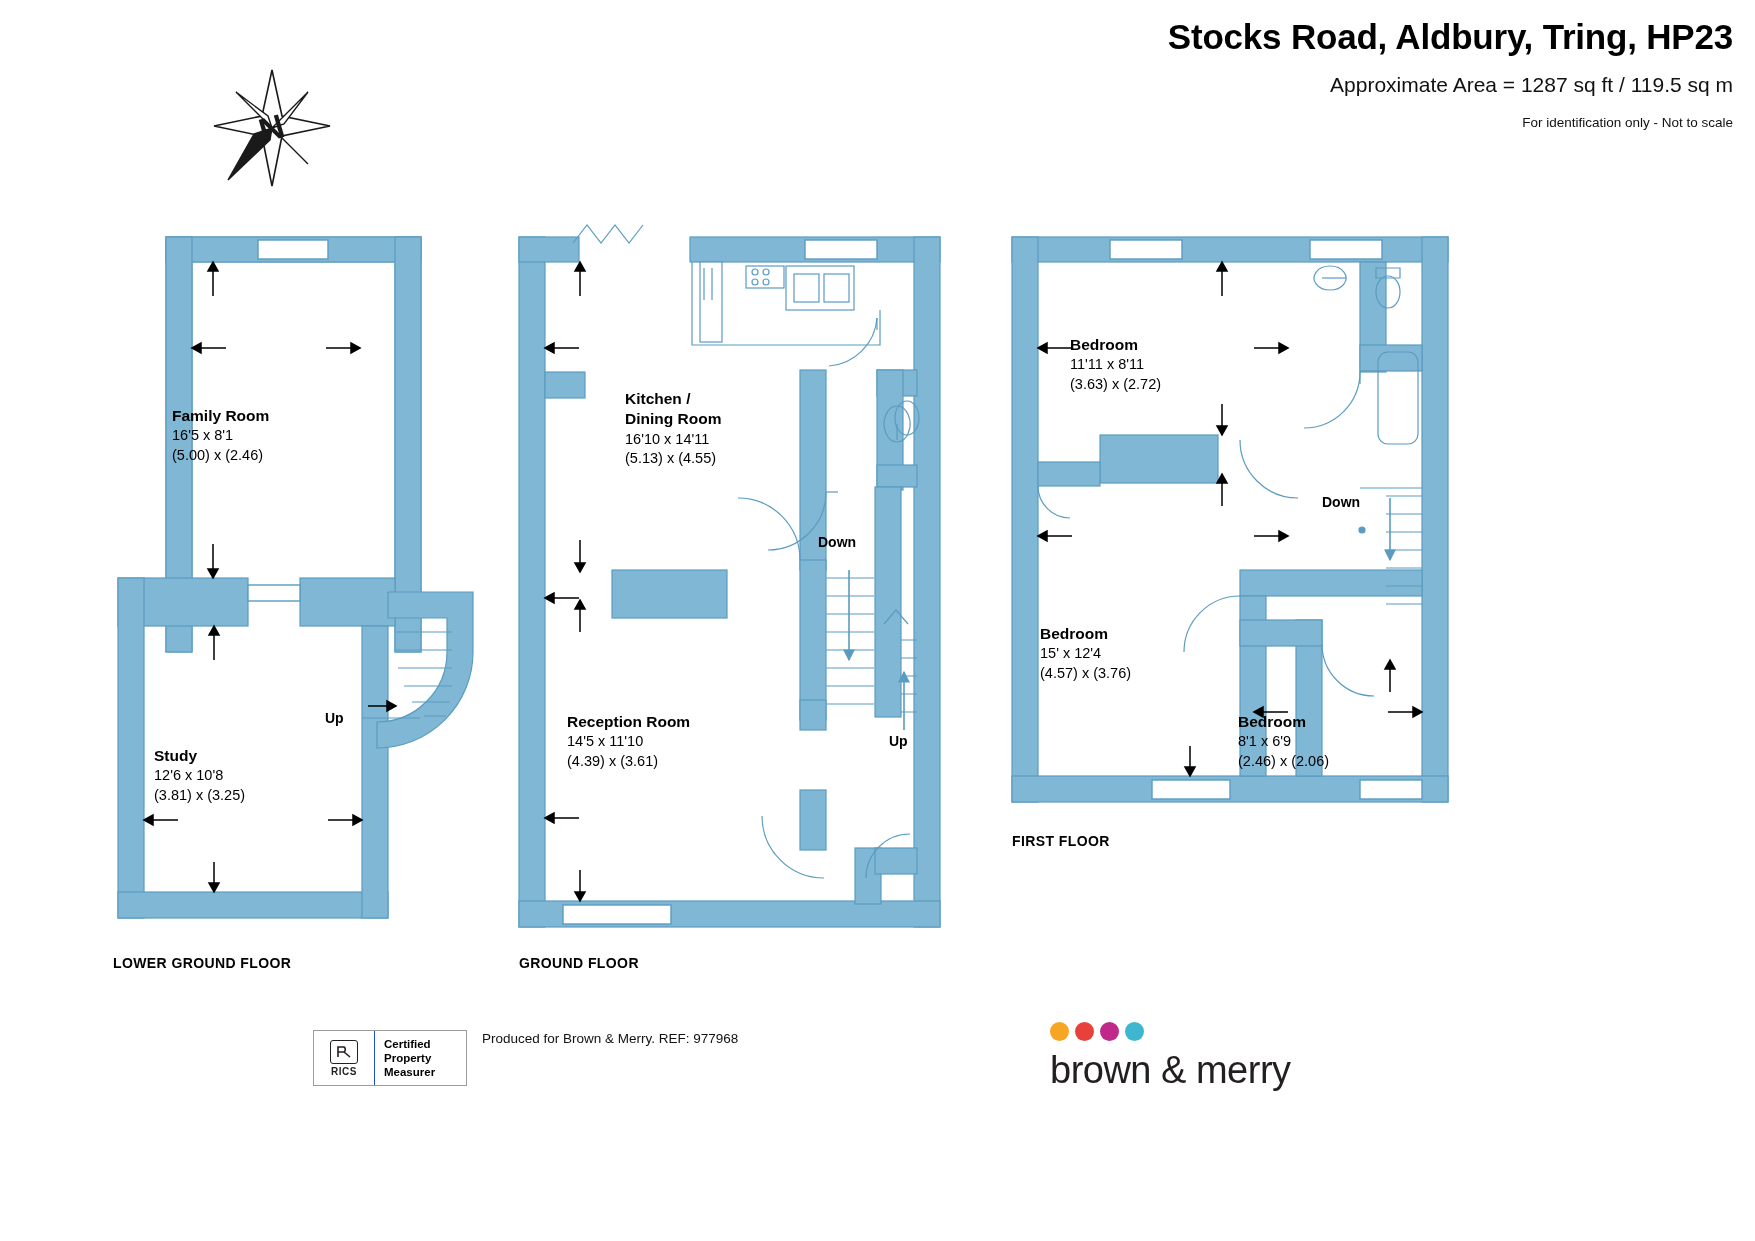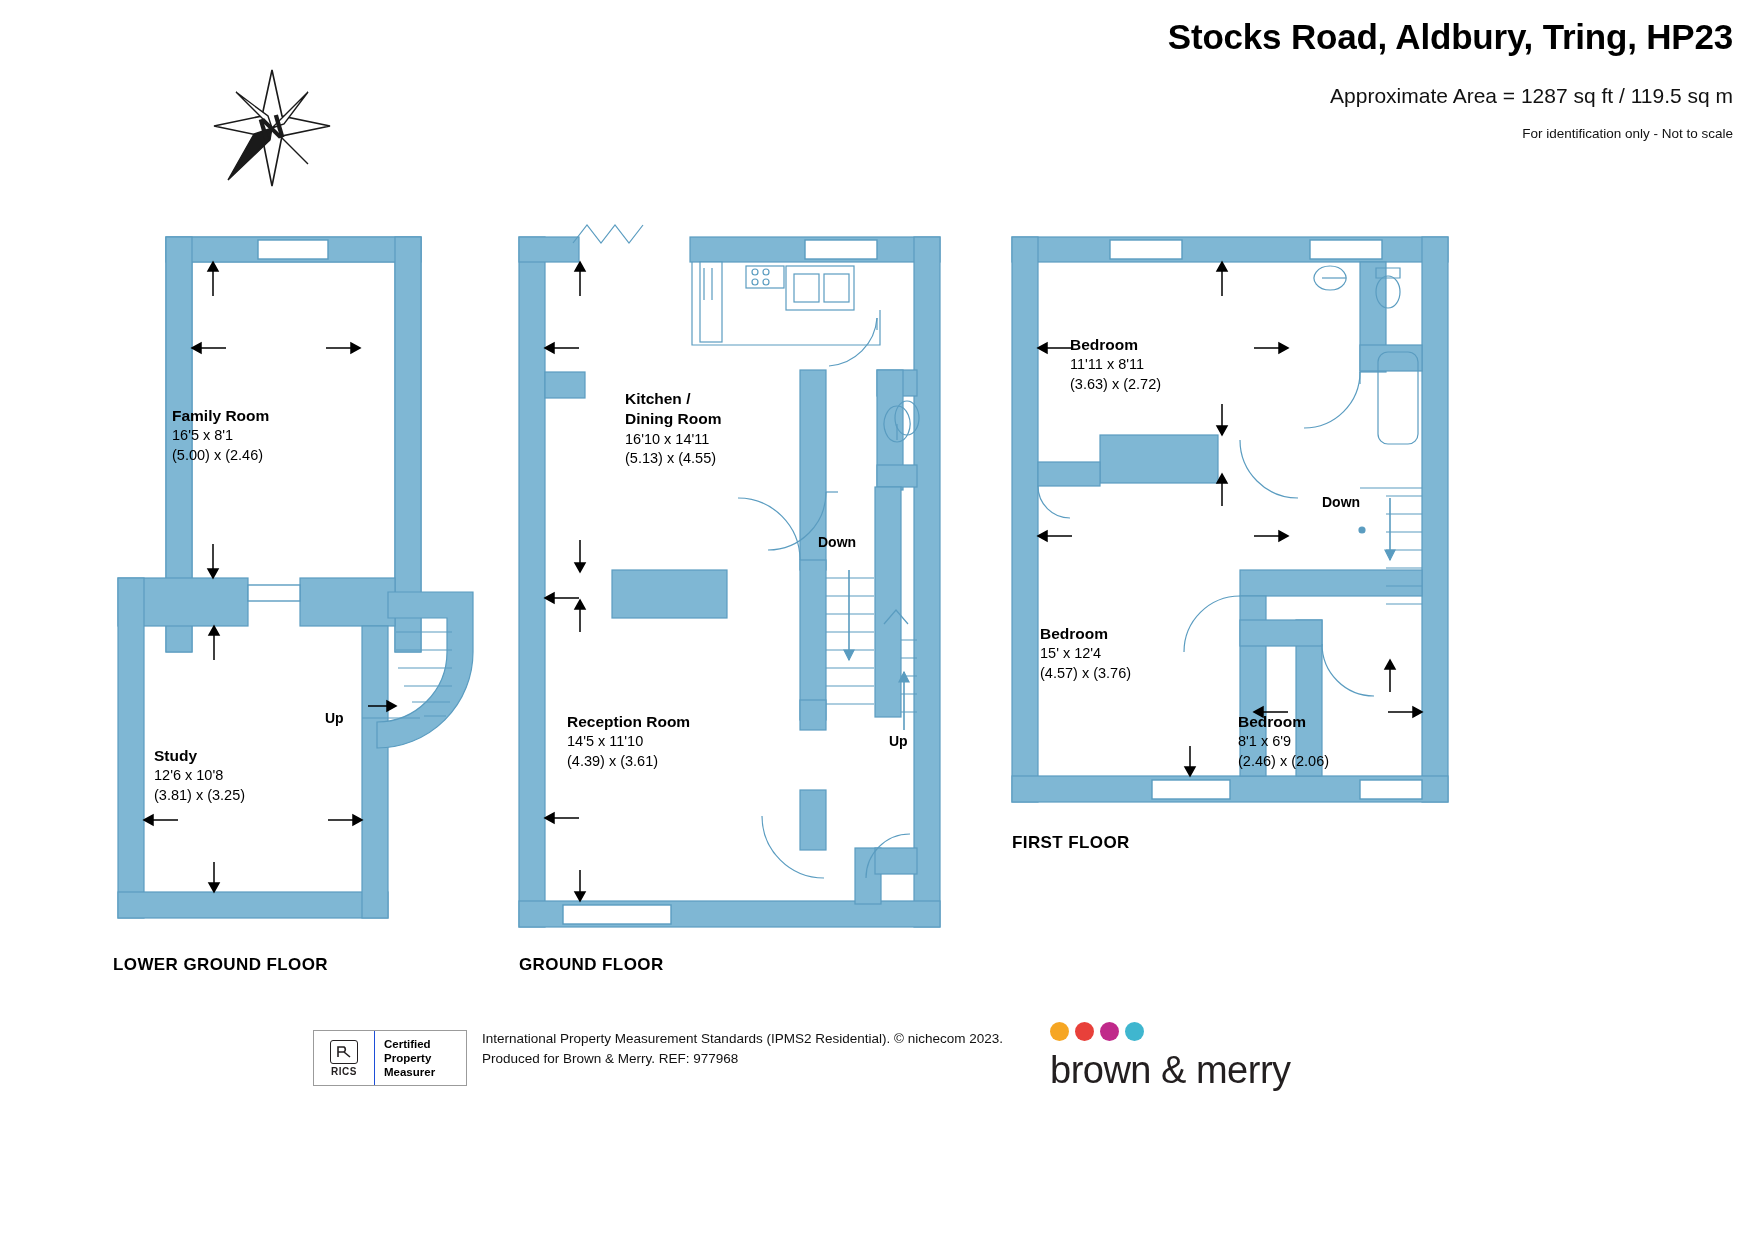--- a/index.html
+++ b/index.html
@@ -24,21 +24,21 @@
     text-align: right;
   }
   #title {
     font-size: 35px;
     font-weight: bold;
     letter-spacing: -0.2px;
     line-height: 1.1;
   }
   #area {
     font-size: 21px;
-    margin-top: 27px;
+    margin-top: 16px;
     color: #111;
   }
   #disclaimer {
     font-size: 13.5px;
     margin-top: 18px;
     color: #111;
   }
 
   
   #compass {
@@ -54,21 +54,21 @@
     position: absolute;
     left: 0;
     top: 0;
     width: 1755px;
     height: 1241px;
     pointer-events: none;
   }
 
   .floor-label {
     position: absolute;
-    font-size: 17px;
+    font-size: 14px;
     font-weight: bold;
     letter-spacing: 0.4px;
   }
   #label-lower { left: 113px; top: 955px; }
   #label-ground { left: 519px; top: 955px; }
   #label-first { left: 1012px; top: 833px; }
 
   .room {
     position: absolute;
     font-size: 15px;
@@ -416,21 +416,20 @@
     <div style="font-size:10px;">RICS</div>
   </div>
   <div id="rics-right">
     <div>Certified</div>
     <div>Property</div>
     <div>Measurer</div>
   </div>
 </div>
 
 <div id="footer-text">
-  <div class="nowrap">International Property Measurement Standards (IPMS2 Residential).   © nichecom 2023.</div>
   <div class="nowrap">Produced for Brown &amp; Merry.   REF:  977968</div>
 </div>
 
 <div id="brand">
   <div id="brand-dots">
     <div class="dot" style="background:#f6a623;"></div>
     <div class="dot" style="background:#e8403a;"></div>
     <div class="dot" style="background:#c0298a;"></div>
     <div class="dot" style="background:#3fb6cf;"></div>
   </div>

